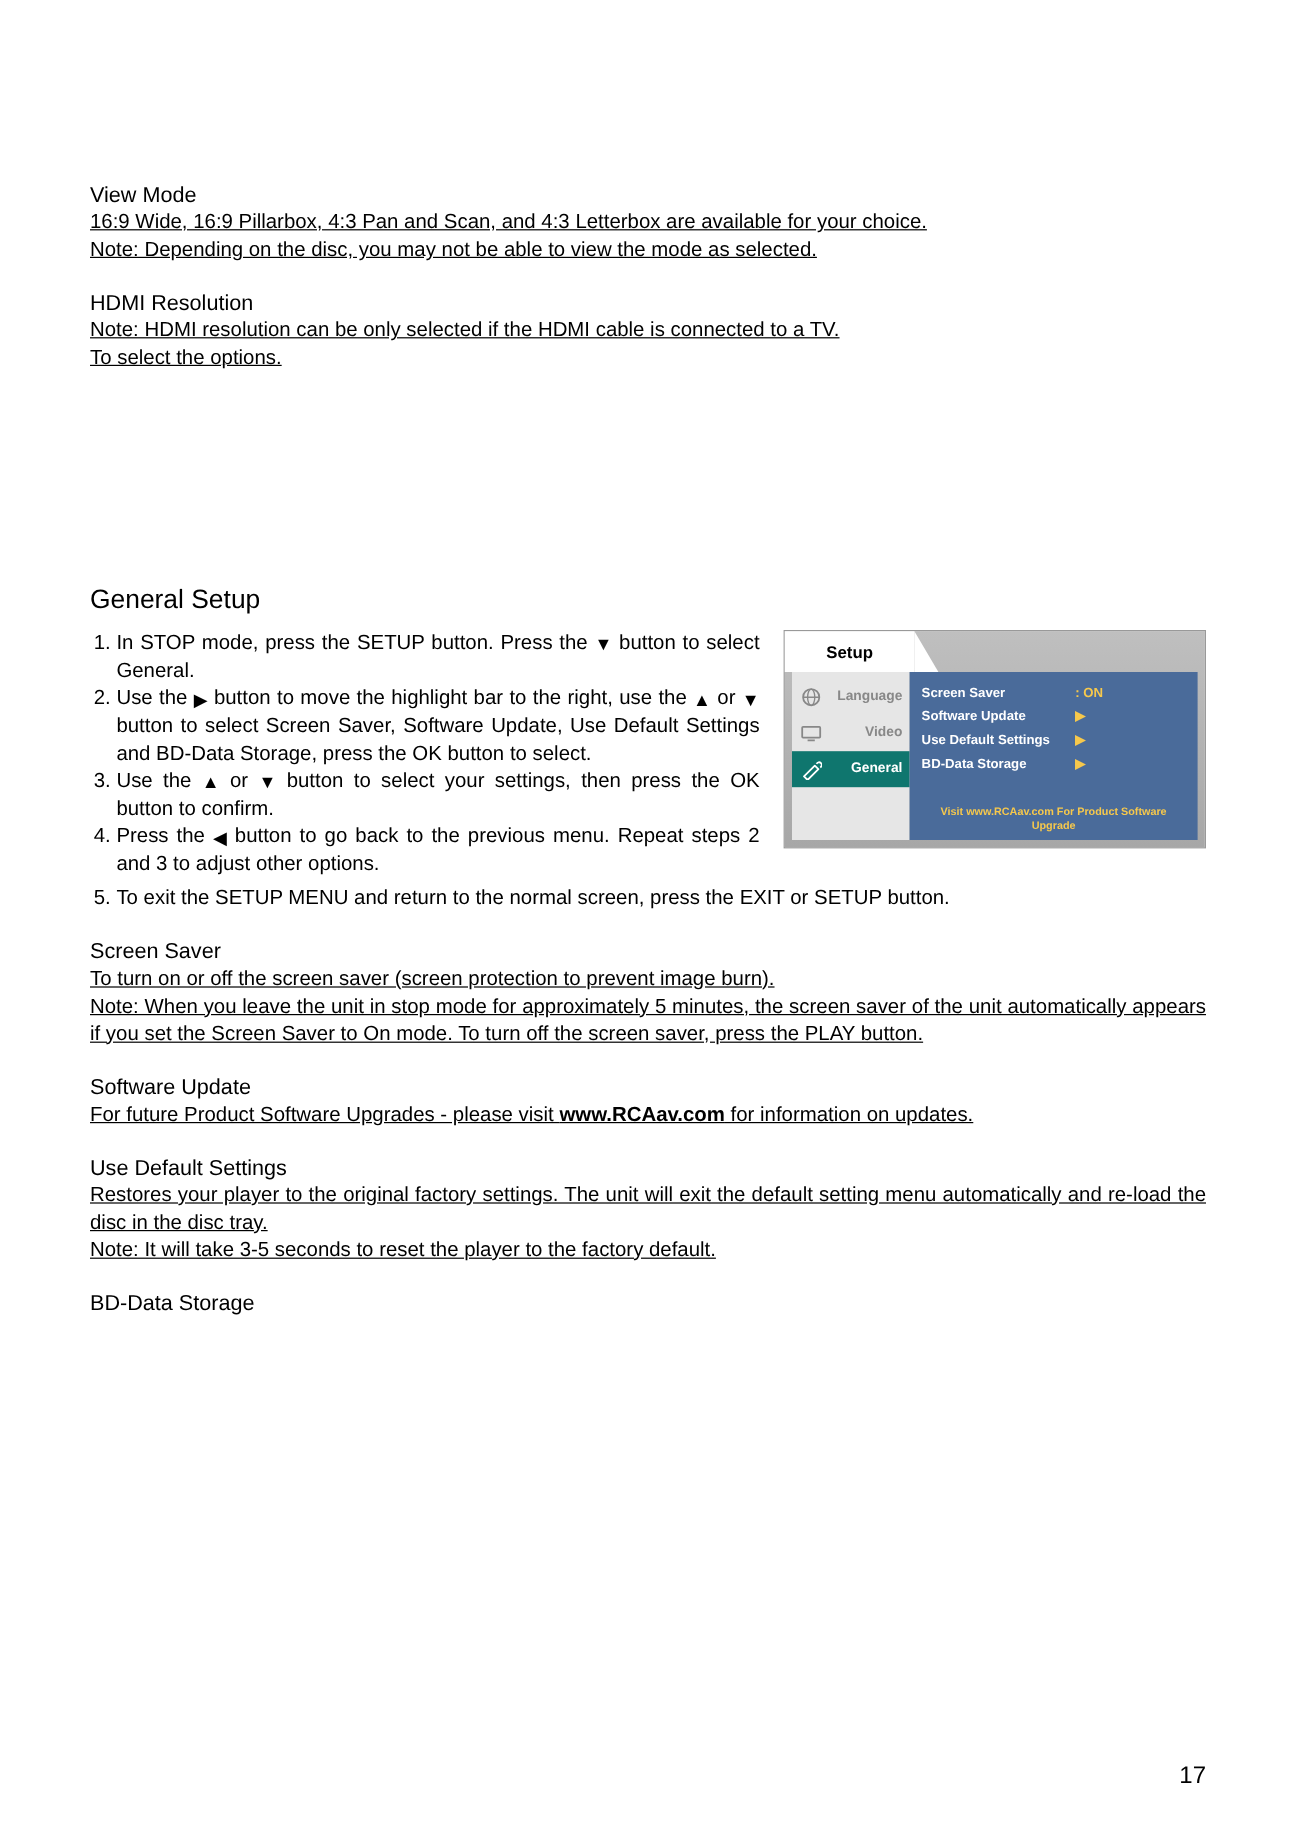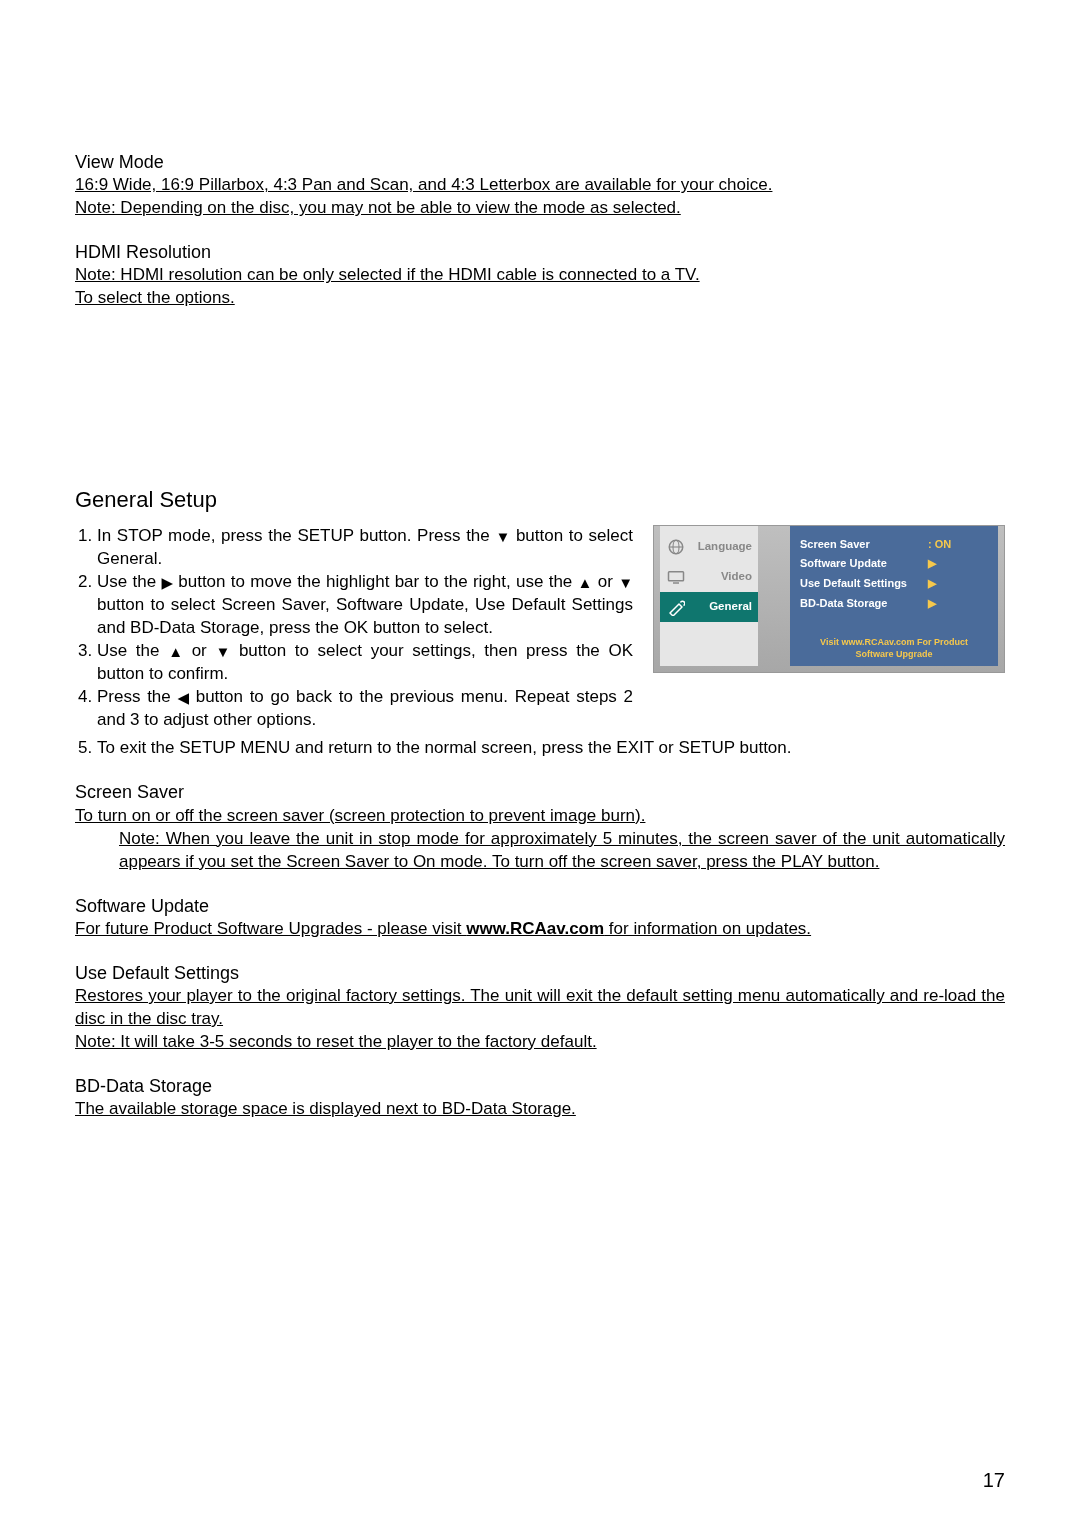--- a/index.html
+++ b/index.html
@@ -78,21 +78,20 @@
     justify-content: center;
   }
   .setup-tab-slash {
     width: 0; height: 0;
     border-top: 34px solid transparent;
     border-left: 20px solid #ffffff;
   }
   .setup-body {
     display: flex;
     margin: 0 6px 6px 6px;
-    gap: 32px;
   }
   .setup-left {
     flex: 0 0 98px;
     background: #e6e6e6;
     padding: 6px 0;
   }
   .setup-left .menu-item {
     display: flex;
     align-items: center;
     padding: 5px 6px;
@@ -173,20 +172,24 @@
       <li>
           <span class="step-text">
         <span>Press the </span><span class="arrow">◀</span><span> button to go back to the previous menu. Repeat steps 2 and 3 to adjust other options.</span>
       </span>
         </li>
     </ol>
   </div>
 
   <div class="right-col">
     <div class="setup-box">
+      <div class="setup-header">
+        <div class="setup-tab">Setup</div>
+        <div class="setup-tab-slash"></div>
+      </div>
       <div class="setup-body">
         <div class="setup-left">
           <div class="menu-item">
             <span class="icon-wrap">
               <svg width="18" height="18" viewBox="0 0 24 24">
                   <circle cx="12" cy="12" r="9" fill="none" stroke="#888" stroke-width="2"></circle>
                   <ellipse cx="12" cy="12" rx="4" ry="9" fill="none" stroke="#888" stroke-width="1.5"></ellipse>
                   <line x1="3" y1="12" x2="21" y2="12" stroke="#888" stroke-width="1.5"></line>
                 </svg>
             </span>
@@ -236,34 +239,33 @@
 
 <ol class="steps full-step" start="5">
   <li>
       <span class="step-text">To exit the SETUP MENU and return to the normal screen, press the EXIT or SETUP button.</span>
     </li>
 </ol>
 
 <div class="block">
   <div class="heading">Screen Saver</div>
   <div class="para">To turn on or off the screen saver (screen protection to prevent image burn).</div>
-  <div class="para" style="text-align:justify;margin-left:44px;">Note: When you leave the unit in stop mode for approximately 5 minutes, the screen saver of the unit automatically appears if you set the Screen Saver to On mode. To turn off the screen saver, press the PLAY button.</div>
+  <div class="para" style="text-align:justify;">Note: When you leave the unit in stop mode for approximately 5 minutes, the screen saver of the unit automatically appears if you set the Screen Saver to On mode. To turn off the screen saver, press the PLAY button.</div>
 </div>
 
 <div class="block">
   <div class="heading">Software Update</div>
   <div class="para">
     <span>For future Product Software Upgrades - please visit </span><span class="bold">www.RCAav.com</span><span> for information on updates.</span>
   </div>
 </div>
 
 <div class="block">
   <div class="heading">Use Default Settings</div>
   <div class="para" style="text-align:justify;">Restores your player to the original factory settings. The unit will exit the default setting menu automatically and re-load the disc in the disc tray.</div>
   <div class="para">Note:  It will take 3-5 seconds to reset the player to the factory default.</div>
 </div>
 
 <div class="block">
   <div class="heading">BD-Data Storage</div>
-  <div class="para">The available storage space is displayed next to BD-Data Storage.</div>
 </div>
 
 <div class="page-num">17</div>
 
 </body></html>

